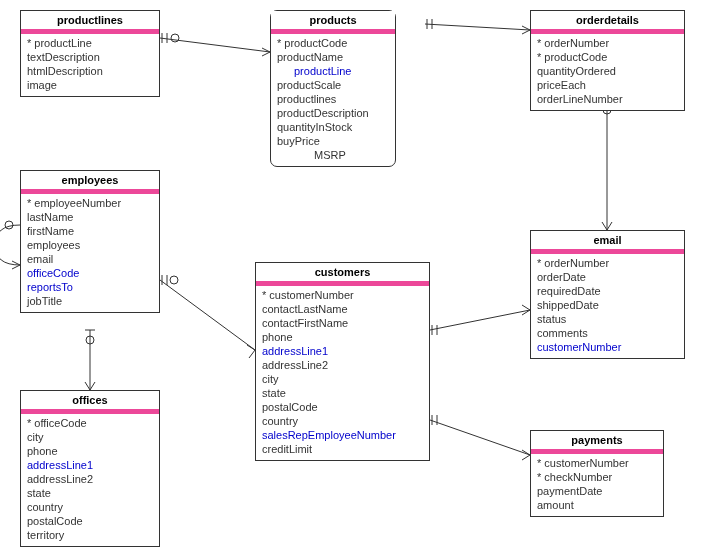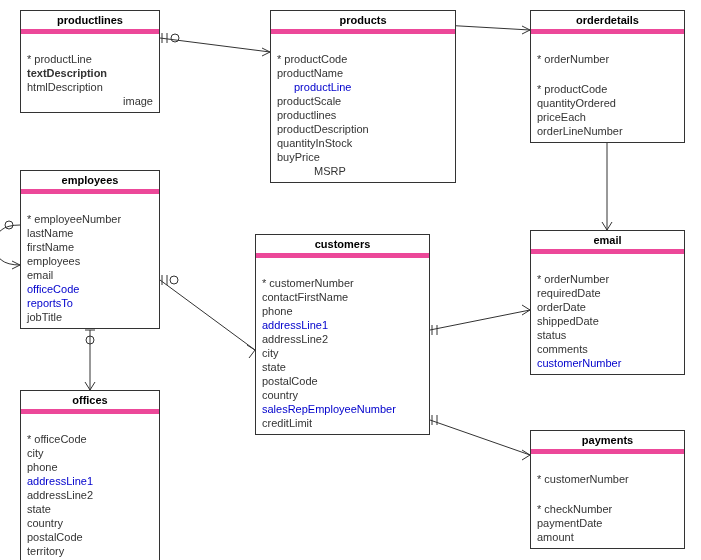--- a/index.html
+++ b/index.html
@@ -31,21 +31,20 @@
     }
     .entity-body {
       padding: 2px 6px 4px 6px;
     }
     .field {
       padding: 1px 0;
       color: #333;
     }
     .field.pk {
       color: #333;
-      margin-top: 16px;
     }
     .field.fk {
       color: #0000cc;
     }
     svg.connectors {
       position: absolute;
       top: 0;
       left: 0;
       width: 701px;
       height: 560px;
@@ -115,26 +114,26 @@
     <line x1="522" y1="450" x2="530" y2="455"></line>
     <line x1="522" y1="460" x2="530" y2="455"></line>
     <line x1="432" y1="415" x2="432" y2="425"></line>
     <line x1="437" y1="415" x2="437" y2="425"></line>
   </svg>
 
 <div class="entity" style="left: 20px; top: 10px; width: 140px;">
       <div class="entity-header">productlines</div>
       <div class="entity-body">
         <div class="field pk" style="color: rgb(51, 51, 51);">* productLine</div>
-        <div class="field normal" style="color: rgb(51, 51, 51); font-weight: bold;">textDescription</div>
+        <div class="field normal" style="color: rgb(51, 51, 51);">textDescription</div>
         <div class="field normal" style="color: rgb(51, 51, 51);">htmlDescription</div>
-        <div class="field normal" style="color: rgb(51, 51, 51); text-align: right;">image</div>
-      </div>
-    </div>
-    <div class="entity" style="left: 270px; top: 10px; width: 186px;">
+        <div class="field normal" style="color: rgb(51, 51, 51);">image</div>
+      </div>
+    </div>
+    <div class="entity" style="left: 270px; top: 10px; width: 126px; border-radius: 7px;">
       <div class="entity-header">products</div>
       <div class="entity-body">
         <div class="field pk" style="color: rgb(51, 51, 51);">* productCode</div>
         <div class="field normal" style="color: rgb(51, 51, 51);">productName</div>
         <div class="field fk" style="color: rgb(0, 0, 204); margin-left: 17px;">productLine</div>
         <div class="field normal" style="color: rgb(51, 51, 51);">productScale</div>
         <div class="field normal" style="color: rgb(51, 51, 51);">productlines</div>
         <div class="field normal" style="color: rgb(51, 51, 51);">productDescription</div>
         <div class="field normal" style="color: rgb(51, 51, 51);">quantityInStock</div>
         <div class="field normal" style="color: rgb(51, 51, 51);">buyPrice</div>
@@ -157,63 +156,64 @@
         <div class="field pk" style="color: rgb(51, 51, 51);">* employeeNumber</div>
         <div class="field normal" style="color: rgb(51, 51, 51);">lastName</div>
         <div class="field normal" style="color: rgb(51, 51, 51);">firstName</div>
         <div class="field normal" style="color: rgb(51, 51, 51);">employees</div>
         <div class="field normal" style="color: rgb(51, 51, 51);">email</div>
         <div class="field fk" style="color: rgb(0, 0, 204);">officeCode</div>
         <div class="field fk" style="color: rgb(0, 0, 204);">reportsTo</div>
         <div class="field normal" style="color: rgb(51, 51, 51);">jobTitle</div>
       </div>
     </div>
-    <div class="entity" style="left: 255px; top: 234px; width: 175px;">
+    <div class="entity" style="left: 255px; top: 262px; width: 175px;">
       <div class="entity-header">customers</div>
       <div class="entity-body">
         <div class="field pk" style="color: rgb(51, 51, 51);">* customerNumber</div>
+        <div class="field normal" style="color: rgb(51, 51, 51);">contactLastName</div>
         <div class="field normal" style="color: rgb(51, 51, 51);">contactFirstName</div>
         <div class="field normal" style="color: rgb(51, 51, 51);">phone</div>
         <div class="field fk" style="color: rgb(0, 0, 204);">addressLine1</div>
         <div class="field normal" style="color: rgb(51, 51, 51);">addressLine2</div>
         <div class="field normal" style="color: rgb(51, 51, 51);">city</div>
         <div class="field normal" style="color: rgb(51, 51, 51);">state</div>
         <div class="field normal" style="color: rgb(51, 51, 51);">postalCode</div>
         <div class="field normal" style="color: rgb(51, 51, 51);">country</div>
         <div class="field fk" style="color: rgb(0, 0, 204);">salesRepEmployeeNumber</div>
         <div class="field normal" style="color: rgb(51, 51, 51);">creditLimit</div>
       </div>
     </div>
     <div class="entity" style="left: 530px; top: 230px; width: 155px;">
       <div class="entity-header">email</div>
       <div class="entity-body">
         <div class="field pk" style="color: rgb(51, 51, 51);">* orderNumber</div>
+        <div class="field normal" style="color: rgb(51, 51, 51);">orderDate</div>
         <div class="field normal" style="color: rgb(51, 51, 51);">requiredDate</div>
-        <div class="field normal" style="color: rgb(51, 51, 51);">orderDate</div>
         <div class="field normal" style="color: rgb(51, 51, 51);">shippedDate</div>
         <div class="field normal" style="color: rgb(51, 51, 51);">status</div>
         <div class="field normal" style="color: rgb(51, 51, 51);">comments</div>
         <div class="field fk" style="color: rgb(0, 0, 204);">customerNumber</div>
       </div>
     </div>
     <div class="entity" style="left: 20px; top: 390px; width: 140px;">
       <div class="entity-header">offices</div>
       <div class="entity-body">
         <div class="field pk" style="color: rgb(51, 51, 51);">* officeCode</div>
         <div class="field normal" style="color: rgb(51, 51, 51);">city</div>
         <div class="field normal" style="color: rgb(51, 51, 51);">phone</div>
         <div class="field fk" style="color: rgb(0, 0, 204);">addressLine1</div>
         <div class="field normal" style="color: rgb(51, 51, 51);">addressLine2</div>
         <div class="field normal" style="color: rgb(51, 51, 51);">state</div>
         <div class="field normal" style="color: rgb(51, 51, 51);">country</div>
         <div class="field normal" style="color: rgb(51, 51, 51);">postalCode</div>
         <div class="field normal" style="color: rgb(51, 51, 51);">territory</div>
       </div>
     </div>
-    <div class="entity" style="left: 530px; top: 430px; width: 155px;">
+    <div class="entity" style="left: 530px; top: 430px; width: 134px;">
       <div class="entity-header">payments</div>
       <div class="entity-body">
         <div class="field pk" style="color: rgb(51, 51, 51);">* customerNumber</div>
         <div class="field pk" style="color: rgb(51, 51, 51);">* checkNumber</div>
         <div class="field normal" style="color: rgb(51, 51, 51);">paymentDate</div>
         <div class="field normal" style="color: rgb(51, 51, 51);">amount</div>
       </div>
     </div>
   </div>
 

